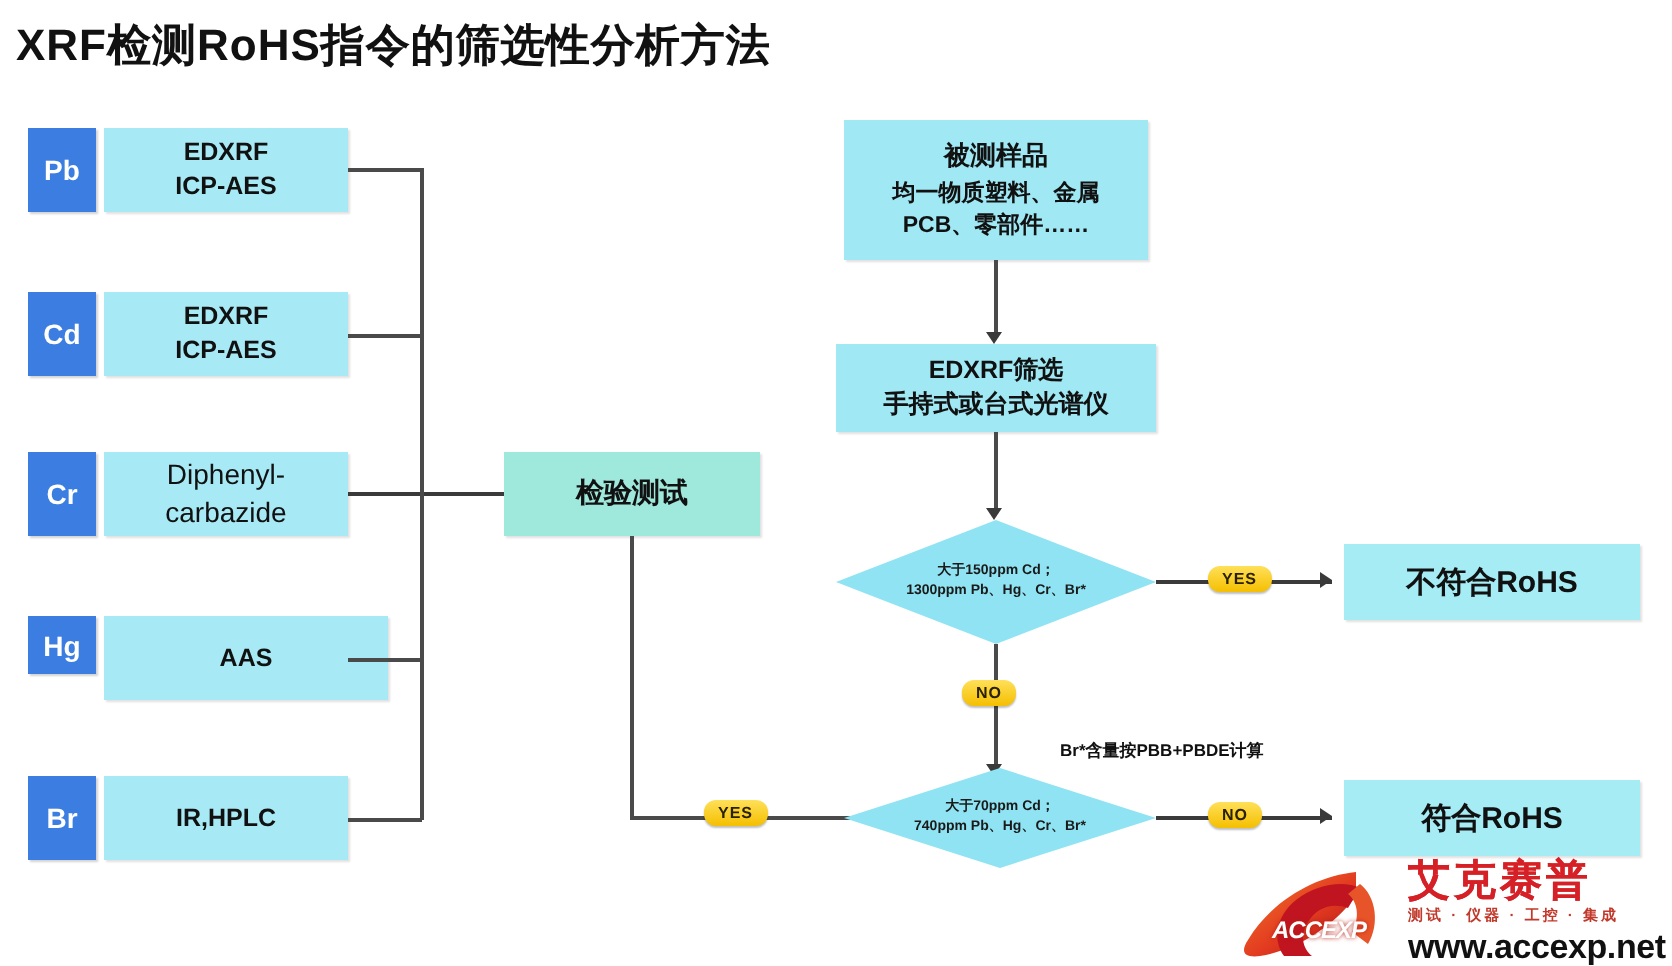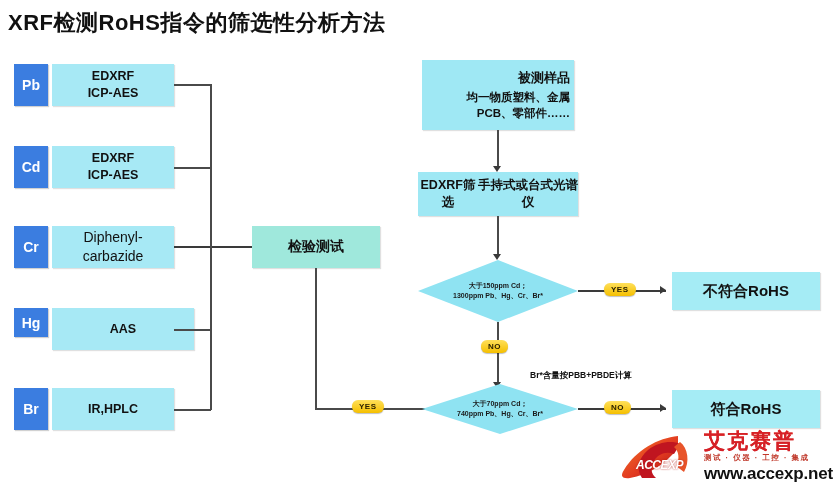--- a/index.html
+++ b/index.html
@@ -158,30 +158,30 @@
   <div class="box teal-box" style="left:252px;top:226px;width:128px;height:42px;">
     <span>检验测试</span>
   </div>
 
   <div class="ln v" style="left:315px;top:268px;height:142px;"></div>
   <div class="ln h" style="left:315px;top:408px;width:130px;"></div>
   <div class="pill" style="left:352px;top:400px;">
     <span>YES</span>
   </div>
 
-  <div class="box cyan-box" style="left:422px;top:60px;width:152px;height:70px;flex-direction:column;padding:6px 4px;align-items:flex-end;">
+  <div class="box cyan-box" style="left:422px;top:60px;width:152px;height:70px;flex-direction:column;padding:6px 4px;">
     <span class="box-title">被测样品</span>
     <span class="box-sub">均一物质塑料、金属</span>
     <span class="box-sub">PCB、零部件……</span>
   </div>
 
   <div class="ln v" style="left:497px;top:130px;height:38px;"></div>
   <div class="arrow-down" style="left:493px;top:166px;"></div>
 
-  <div class="box cyan-box" style="left:418px;top:172px;width:160px;height:44px;flex-direction:row;font-size:12.5px;line-height:1.4;">
+  <div class="box cyan-box" style="left:418px;top:172px;width:160px;height:44px;flex-direction:column;font-size:12.5px;line-height:1.4;">
     <span>EDXRF筛选</span>
     <span>手持式或台式光谱仪</span>
   </div>
 
   <div class="ln v" style="left:497px;top:216px;height:40px;"></div>
   <div class="arrow-down" style="left:493px;top:254px;"></div>
 
   <div class="diamond-wrap" style="left:418px;top:260px;width:160px;height:62px;">
     <svg width="160" height="62" viewBox="0 0 160 62">
       <polygon points="80,0 160,31 80,62 0,31" fill="#8fe3f2"></polygon>

